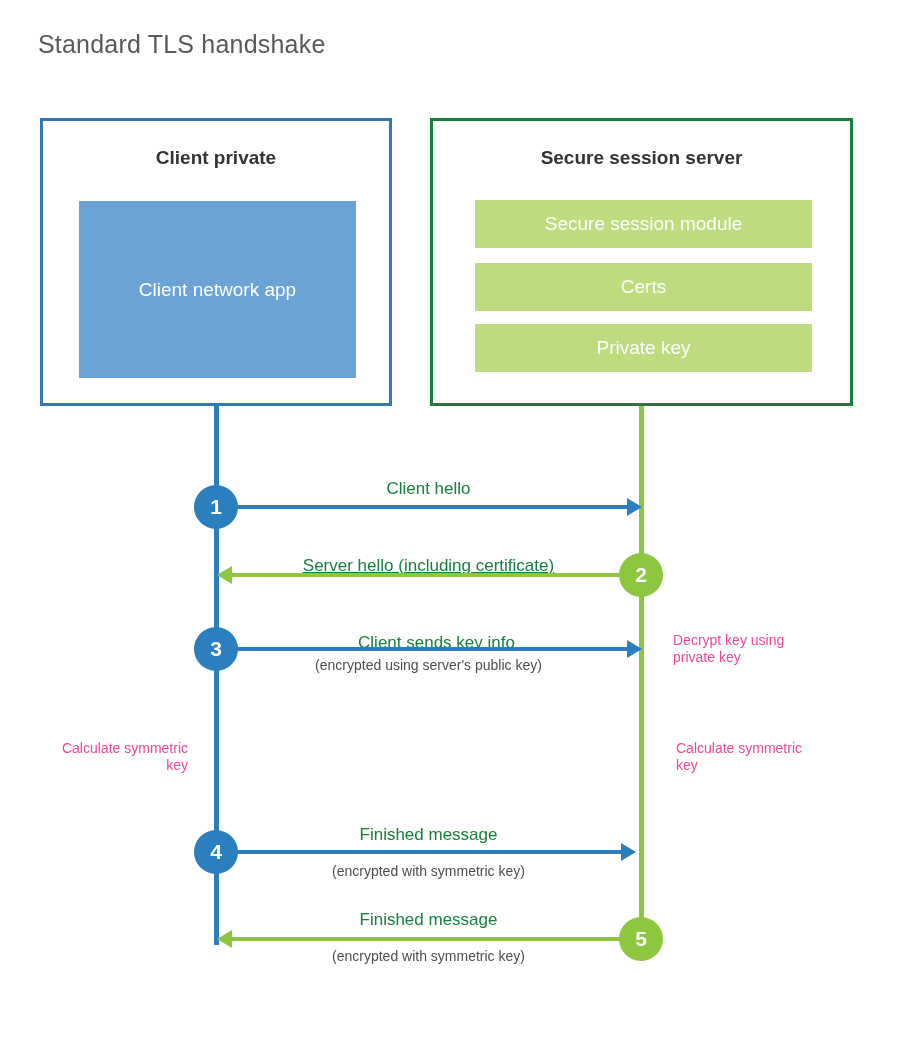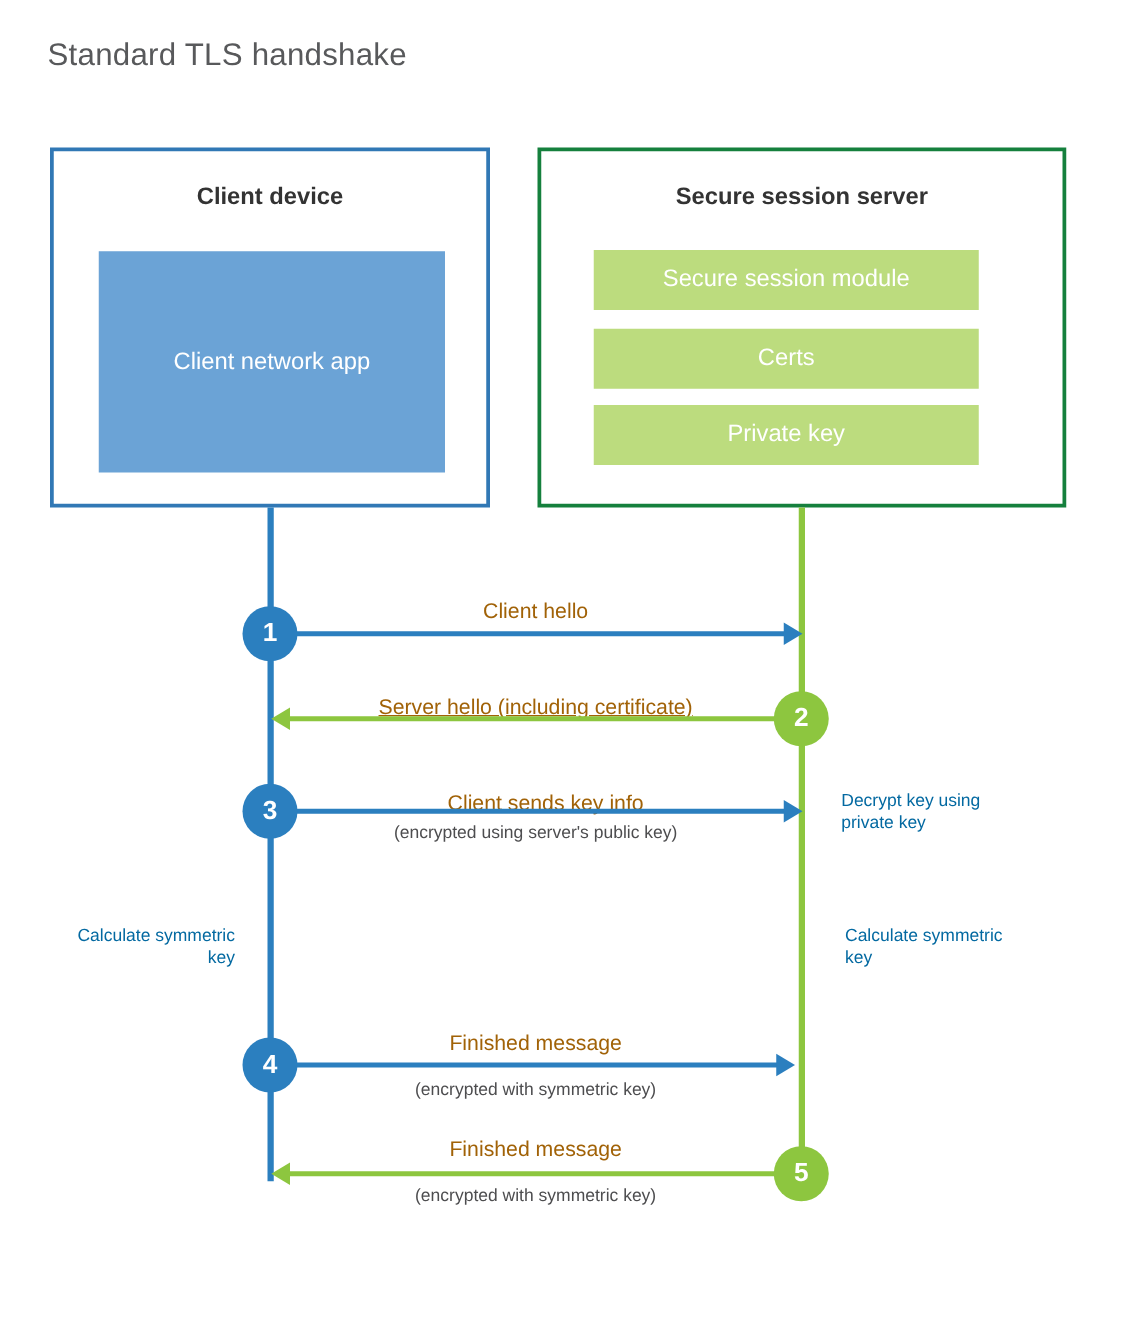--- a/index.html
+++ b/index.html
@@ -74,21 +74,21 @@
     justify-content: center;
     text-align: center;
     box-sizing: border-box;
     padding: 0 18px;
   }
 
   
   .server-bar {
     position: absolute;
     left: 42px;
-    width: 308px;
+    width: 337px;
     height: 48px;
     background: #bcdc7e;
     color: #ffffff;
     font-size: 19px;
     display: flex;
     align-items: center;
     justify-content: center;
     text-align: center;
     box-sizing: border-box;
   }
@@ -145,49 +145,49 @@
     font-size: 21px;
     font-weight: 600;
   }
   .circle-blue { background: #2b7fbf; }
   .circle-green { background: #8dc63f; }
 
   
   .msg-label {
     position: absolute;
     text-align: center;
-    color: #a16207;
+    color: #15803d;
     font-size: 17px;
     white-space: nowrap;
   }
   .msg-sub {
     position: absolute;
     text-align: center;
     color: #4d4d4f;
     font-size: 14px;
     white-space: nowrap;
   }
 
   
   .side-note {
     position: absolute;
-    color: #0369a1;
+    color: #ec4899;
     font-size: 14px;
     line-height: 17px;
   }
   .note-right { text-align: right; }
   .note-left  { text-align: left; }
 </style>
 </head>
 <body>
 
 <div id="diagram-title">Standard TLS handshake</div>
 
 <div class="party-box" id="client-box">
-  <div class="party-title">Client device</div>
+  <div class="party-title">Client private</div>
   <div id="client-app-block">Client network app</div>
 </div>
 
 <div class="party-box" id="server-box">
   <div class="party-title">Secure session server</div>
   <div class="server-bar" id="server-bar-0">Secure session module</div>
   <div class="server-bar" id="server-bar-1">Certs</div>
   <div class="server-bar" id="server-bar-2">Private key</div>
 </div>
 

